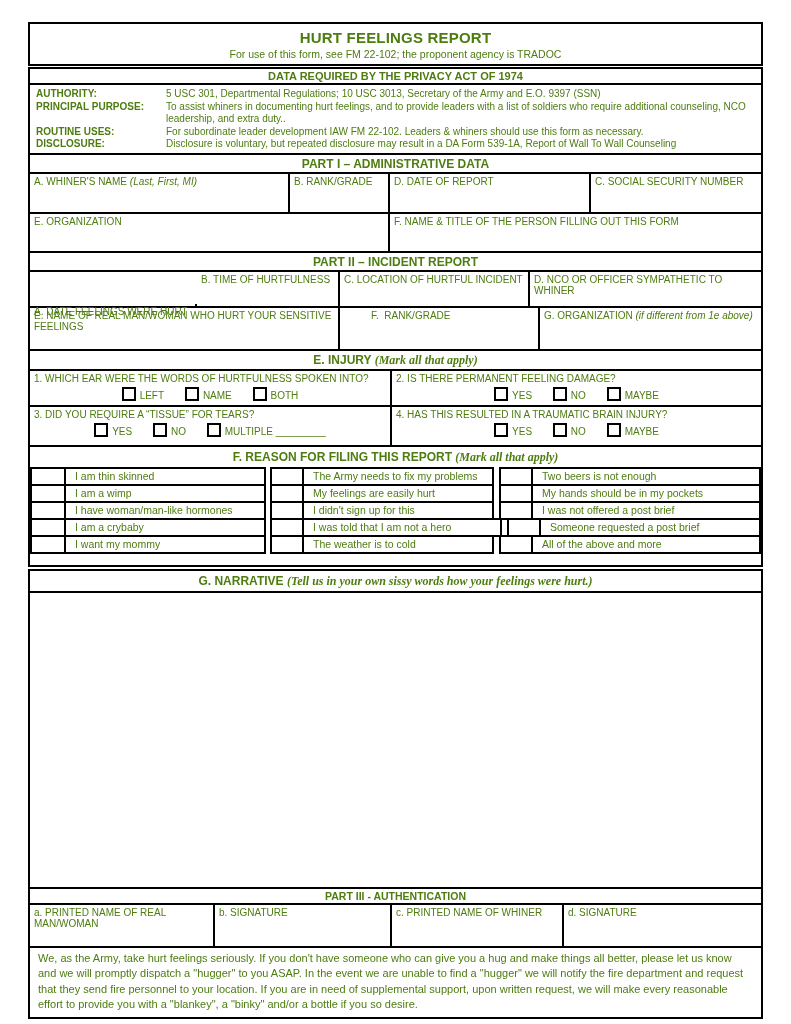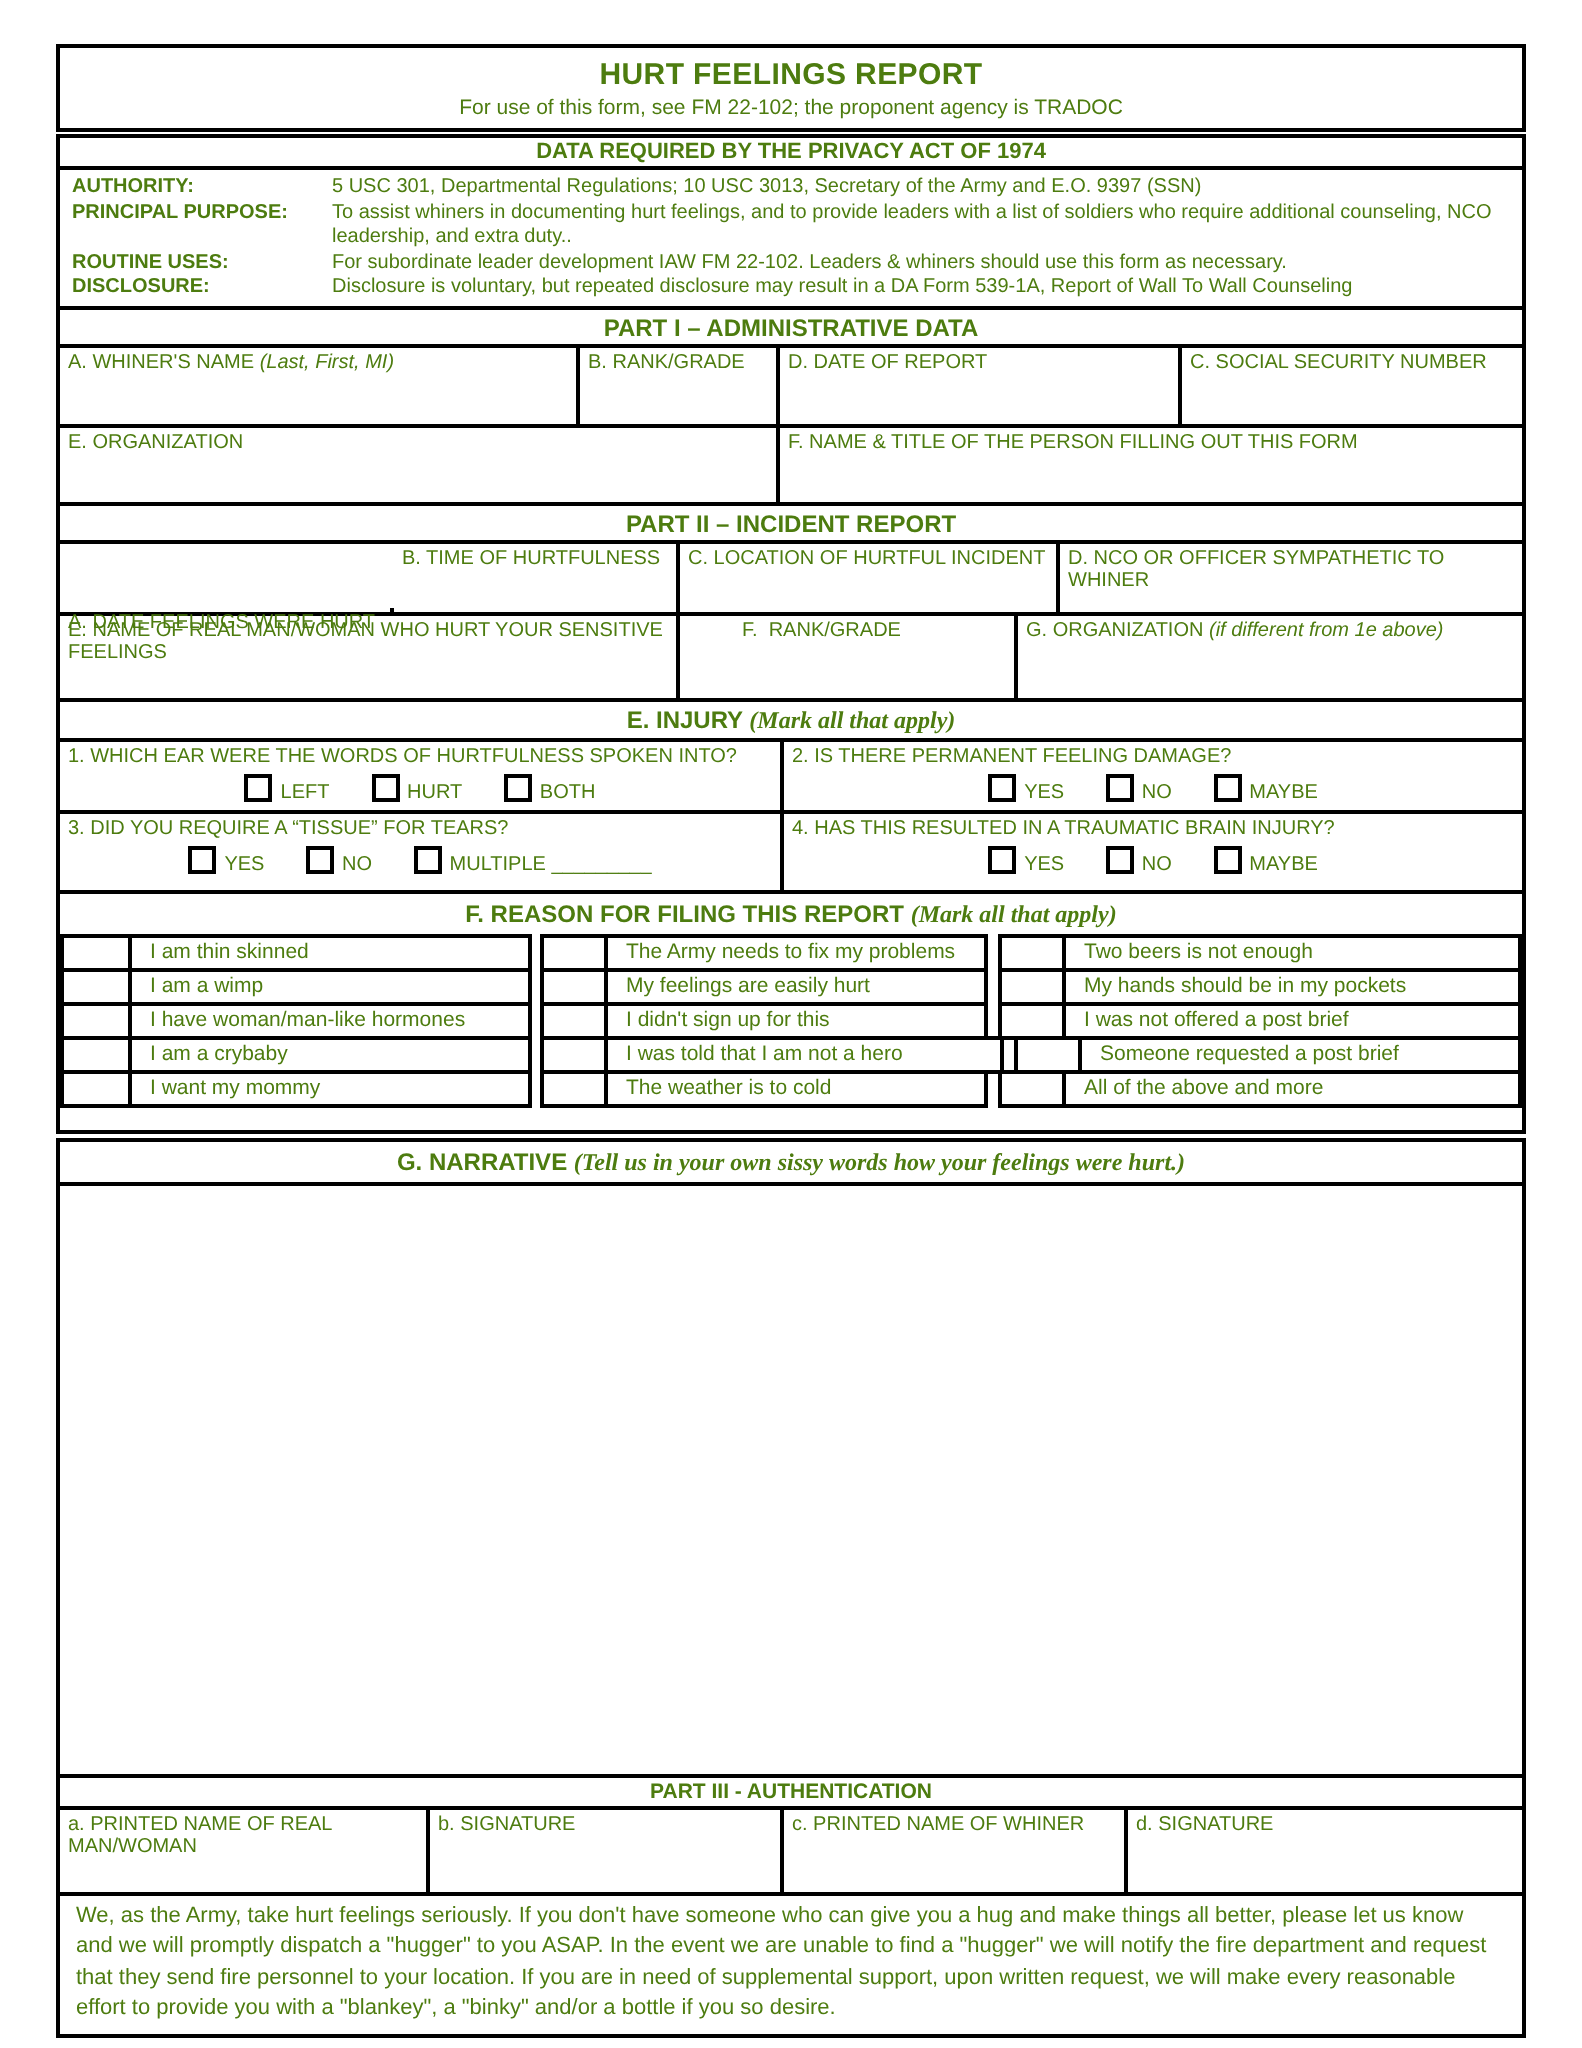--- a/index.html
+++ b/index.html
@@ -123,37 +123,37 @@
           <span class="lbl">C. LOCATION OF HURTFUL INCIDENT</span>
         </div>
         <div class="cell" style="flex:1;">
           <span class="lbl">D. NCO OR OFFICER SYMPATHETIC TO WHINER</span>
         </div>
       </div>
       <div class="frow" style="height:43px;">
         <div class="cell" style="width:310px;">
           <span class="lbl">E. NAME OF REAL MAN/WOMAN WHO HURT YOUR SENSITIVE FEELINGS</span>
         </div>
-        <div class="cell" style="width:169px;padding-left:31px;">
+        <div class="cell" style="width:200px;padding-left:31px;">
           <span class="lbl">F.  RANK/GRADE</span>
         </div>
         <div class="cell" style="flex:1;">
           <span class="lbl">G. ORGANIZATION </span><span class="ital">(if different from 1e above)</span>
         </div>
       </div>
     </div>
 
     <div class="sec">
       <div class="bar bar-divide"><span>E. INJURY </span><span class="hint">(Mark all that apply)</span></div>
       <div class="frow" style="height:34px;">
         <div class="cell" style="width:362px;">
           <div class="lbl">1. WHICH EAR WERE THE WORDS OF HURTFULNESS SPOKEN INTO?</div>
           <div class="optline">
             <span class="opt"><span class="cb"></span><span>LEFT</span></span>
-            <span class="opt"><span class="cb"></span><span>HURT</span></span>
+            <span class="opt"><span class="cb"></span><span>NAME</span></span>
             <span class="opt"><span class="cb"></span><span>BOTH</span></span>
           </div>
         </div>
         <div class="cell" style="flex:1;">
           <div class="lbl">2. IS THERE PERMANENT FEELING DAMAGE?</div>
           <div class="optline">
             <span class="opt"><span class="cb"></span><span>YES</span></span>
             <span class="opt"><span class="cb"></span><span>NO</span></span>
             <span class="opt"><span class="cb"></span><span>MAYBE</span></span>
           </div>

